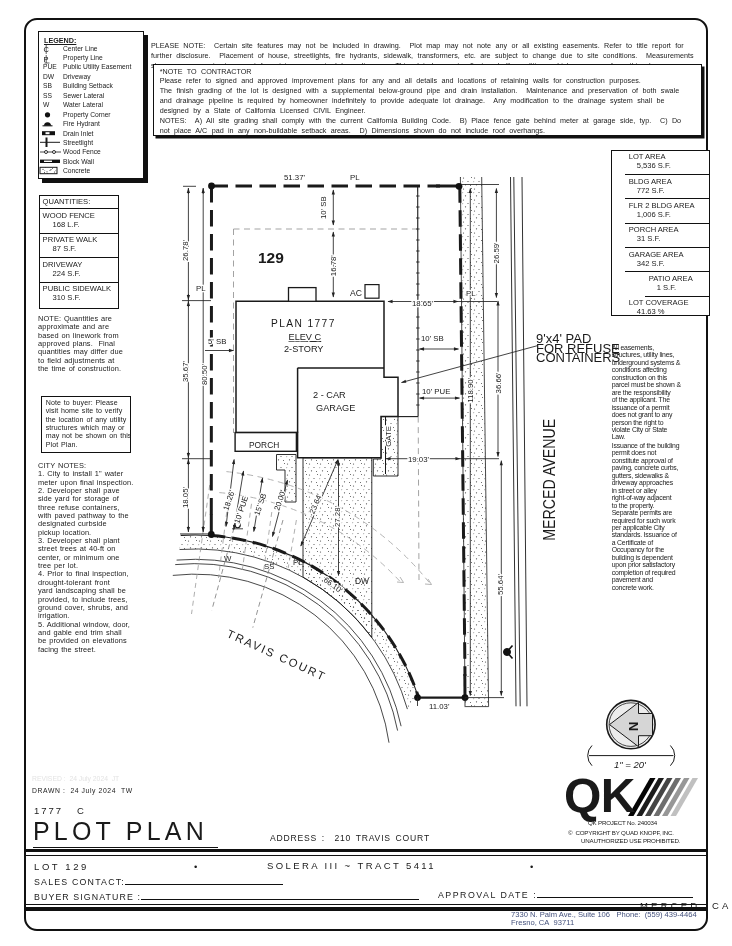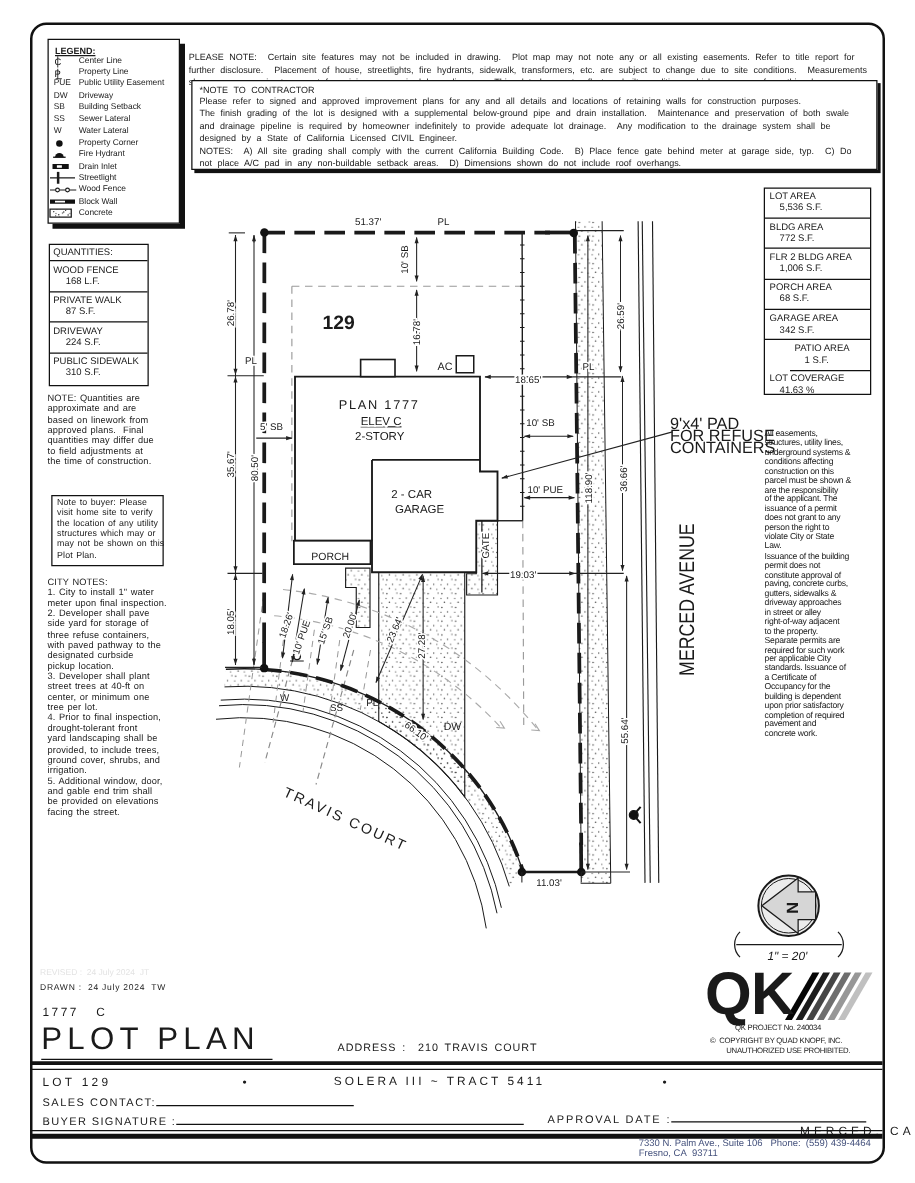--- a/index.html
+++ b/index.html
@@ -83,25 +83,25 @@
 yard landscaping shall be<br>
 provided, to include trees,<br>
 ground cover, shrubs, and<br>
 irrigation.<br>
 5. Additional window, door,<br>
 and gable end trim shall<br>
 be provided on elevations<br>
 facing the street.
 </div>
 
-<div class="box" style="left:610.7px;top:149.9px;width:84px;height:164px;font-size:7.6px;">
+<div class="box" style="left:610.7px;top:149.9px;width:84px;height:164px;font-size:7.6px;padding-left:13px;">
   <div style="border-bottom:1.6px solid #111;height:21.8px;padding:1.5px 0 0 4px;">LOT AREA<br><span style="padding-left:8px;">5,536 S.F.</span></div>
   <div style="border-bottom:1.6px solid #111;height:21.8px;padding:1.5px 0 0 4px;">BLDG AREA<br><span style="padding-left:8px;">772 S.F.</span></div>
   <div style="border-bottom:1.6px solid #111;height:21.8px;padding:1.5px 0 0 4px;">FLR 2 BLDG AREA<br><span style="padding-left:8px;">1,006 S.F.</span></div>
-  <div style="border-bottom:1.6px solid #111;height:21.8px;padding:1.5px 0 0 4px;">PORCH AREA<br><span style="padding-left:8px;">68 S.F.</span></div>
+  <div style="border-bottom:1.6px solid #111;height:21.8px;padding:1.5px 0 0 4px;">PORCH AREA<br><span style="padding-left:8px;">31 S.F.</span></div>
   <div style="border-bottom:1.6px solid #111;height:21.8px;padding:1.5px 0 0 4px;">GARAGE AREA<br><span style="padding-left:8px;">342 S.F.</span></div>
   <div style="border-bottom:1.6px solid #111;height:21.8px;padding:1.5px 0 0 4px;margin-left:20px;">PATIO AREA<br><span style="padding-left:8px;">1 S.F.</span></div>
   <div style="height:21.8px;padding:1.5px 0 0 4px;">LOT COVERAGE<br><span style="padding-left:8px;">41.63 %</span></div>
 </div>
 
 <div class="t" style="left:611.7px;top:344px;font-size:6.9px;line-height:7.45px;letter-spacing:-0.2px;">
 All easements,<br>structures, utility lines,<br>underground systems &amp;<br>conditions affecting<br>construction on this<br>parcel must be shown &amp;<br>are the responsibility<br>of the applicant. The<br>issuance of a permit<br>does not grant to any<br>person the right to<br>violate City or State<br>Law.
 </div>
 
 <div class="t" style="left:611.7px;top:442px;font-size:6.9px;line-height:7.45px;letter-spacing:-0.2px;">

